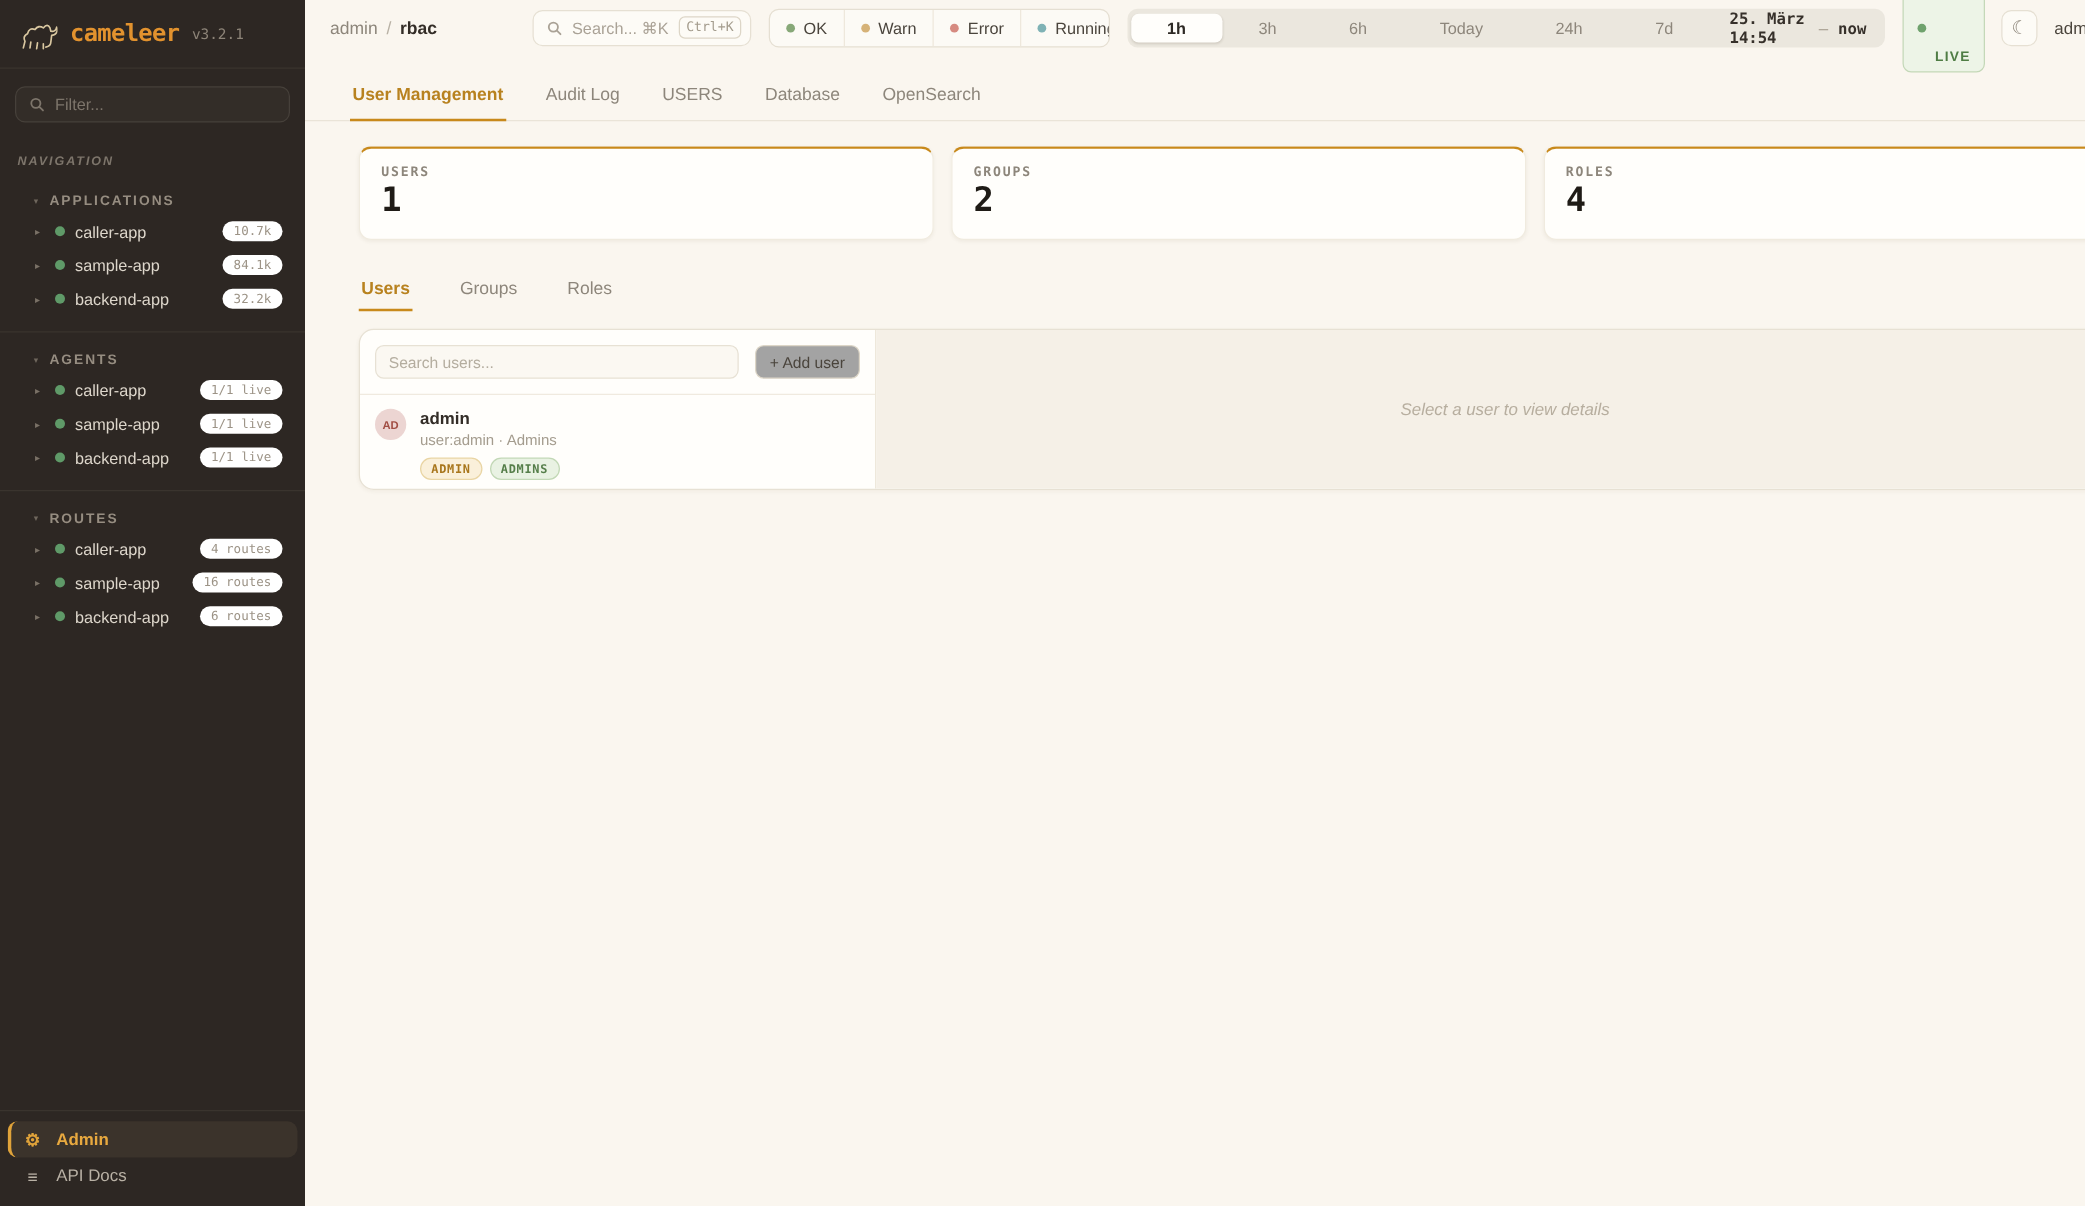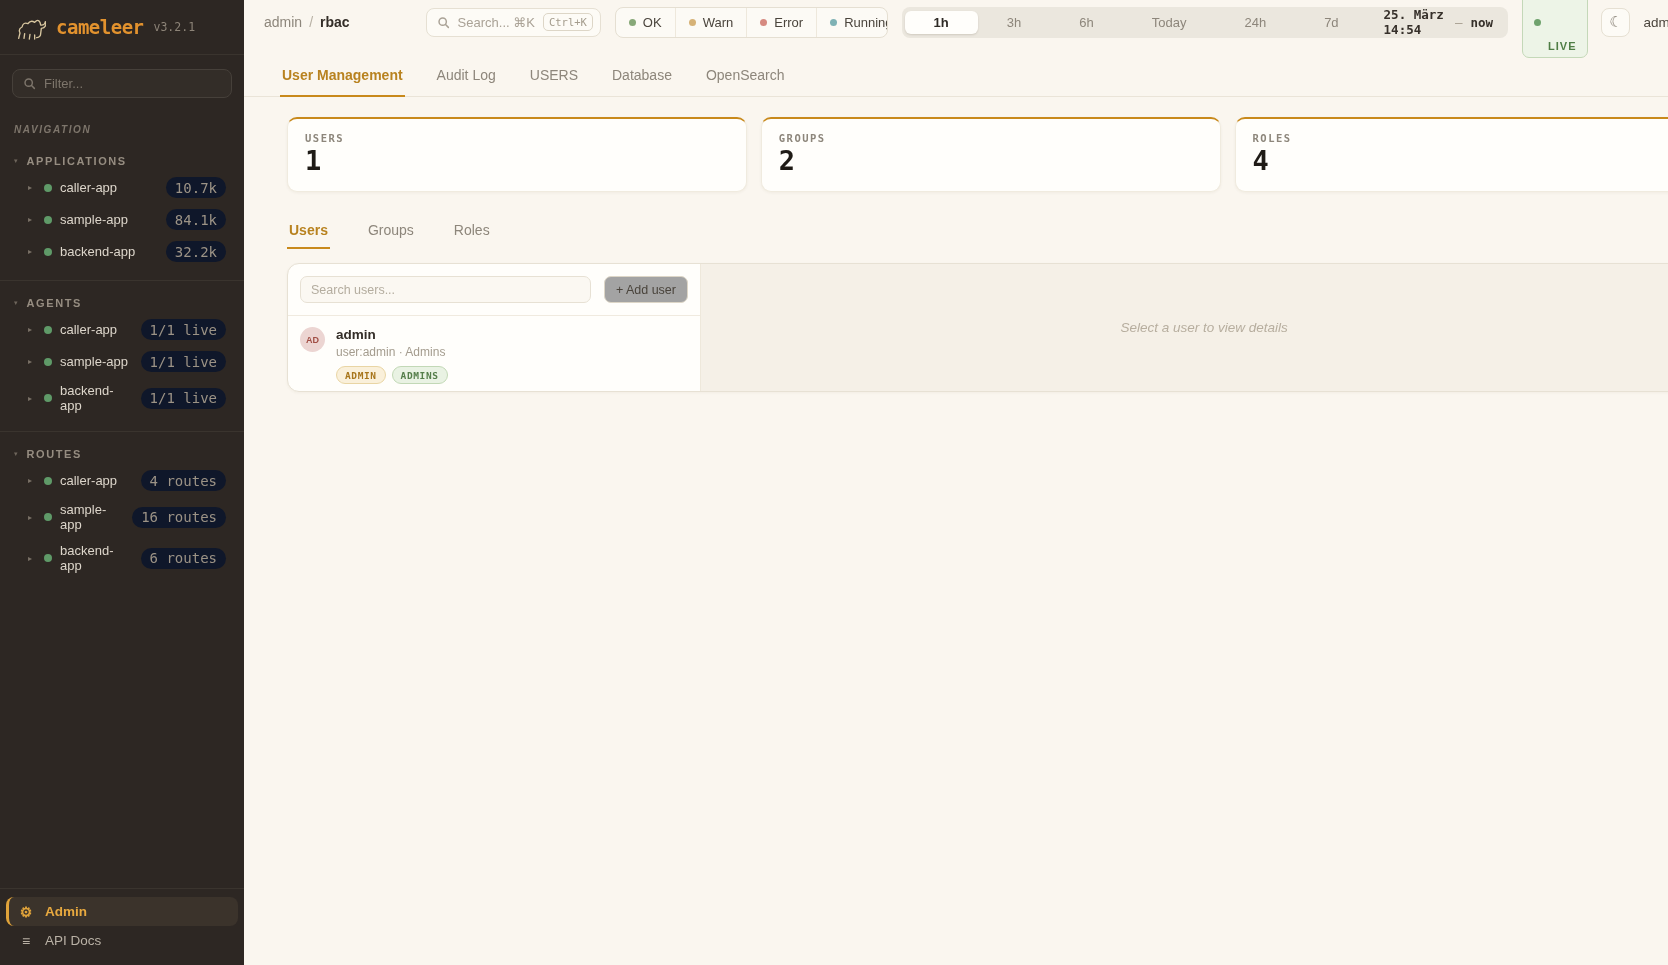--- a/index.html
+++ b/index.html
@@ -34,34 +34,34 @@
     background:transparent; border:none; outline:none; width:100%;
     font-family:"Liberation Sans", sans-serif; font-size:13px; color:#d8d2c8;
   }
   .filter-input::placeholder { color:#7d756b; }
   .nav-label {
     margin:26px 14px 0; font-size:10px; letter-spacing:1.6px; color:#7d756b; font-weight:bold;font-style:italic;
   }
   .nav-section { margin-top:16px; }
   .nav-section + .nav-section { border-top:1px solid #3a342e; margin-top:12px; padding-top:12px; }
   .section-header {
-    display:flex; align-items:center; gap:9px; padding:4px 14px; cursor:default;text-align:right;
+    display:flex; align-items:center; gap:9px; padding:4px 27px; cursor:default;text-align:right;
   }
   .section-caret { font-size:7px; color:#6f675d; }
   .section-title { font-size:11px; letter-spacing:1.6px; color:#968d81; font-weight:bold; }
   .tree-item {
     display:flex; align-items:center; gap:8px;
     padding:5px 12px 5px 22px; margin:1px 6px; border-radius:7px; cursor:pointer;
   }
   .tree-chevron { font-size:8px; color:#7a7166; width:8px; }
   .tree-dot { width:8px; height:8px; border-radius:50%; background:#5f9a68; flex:none; }
   .tree-name { font-size:13px; color:#ddd6cb; flex:1; }
   .tree-badge {
-    font-family:"DejaVu Sans Mono", monospace; font-size:14px; color:#9c9386;
-    background:#0f172a; border-radius:999px; padding:2.5px 9px; white-space:nowrap;text-align:right;
+    font-family:"DejaVu Sans Mono", monospace; font-size:10px; color:#9c9386;
+    background:#ffffff; border-radius:999px; padding:2.5px 9px; white-space:nowrap;text-align:right;
   }
   .sidebar-spacer { flex:1; }
   .sidebar-footer { border-top:1px solid #3a342e; padding:8px 6px 10px; }
   .footer-item {
     display:flex; align-items:center; gap:11px; padding:7px 12px; border-radius:8px; cursor:pointer;
     font-size:13.5px; color:#b9b1a5;
   }
   .footer-item.active {
     background:#3b332b; color:#e8a93f; border-left:3px solid #e0a33a;
     padding-left:9px; font-weight:bold;

